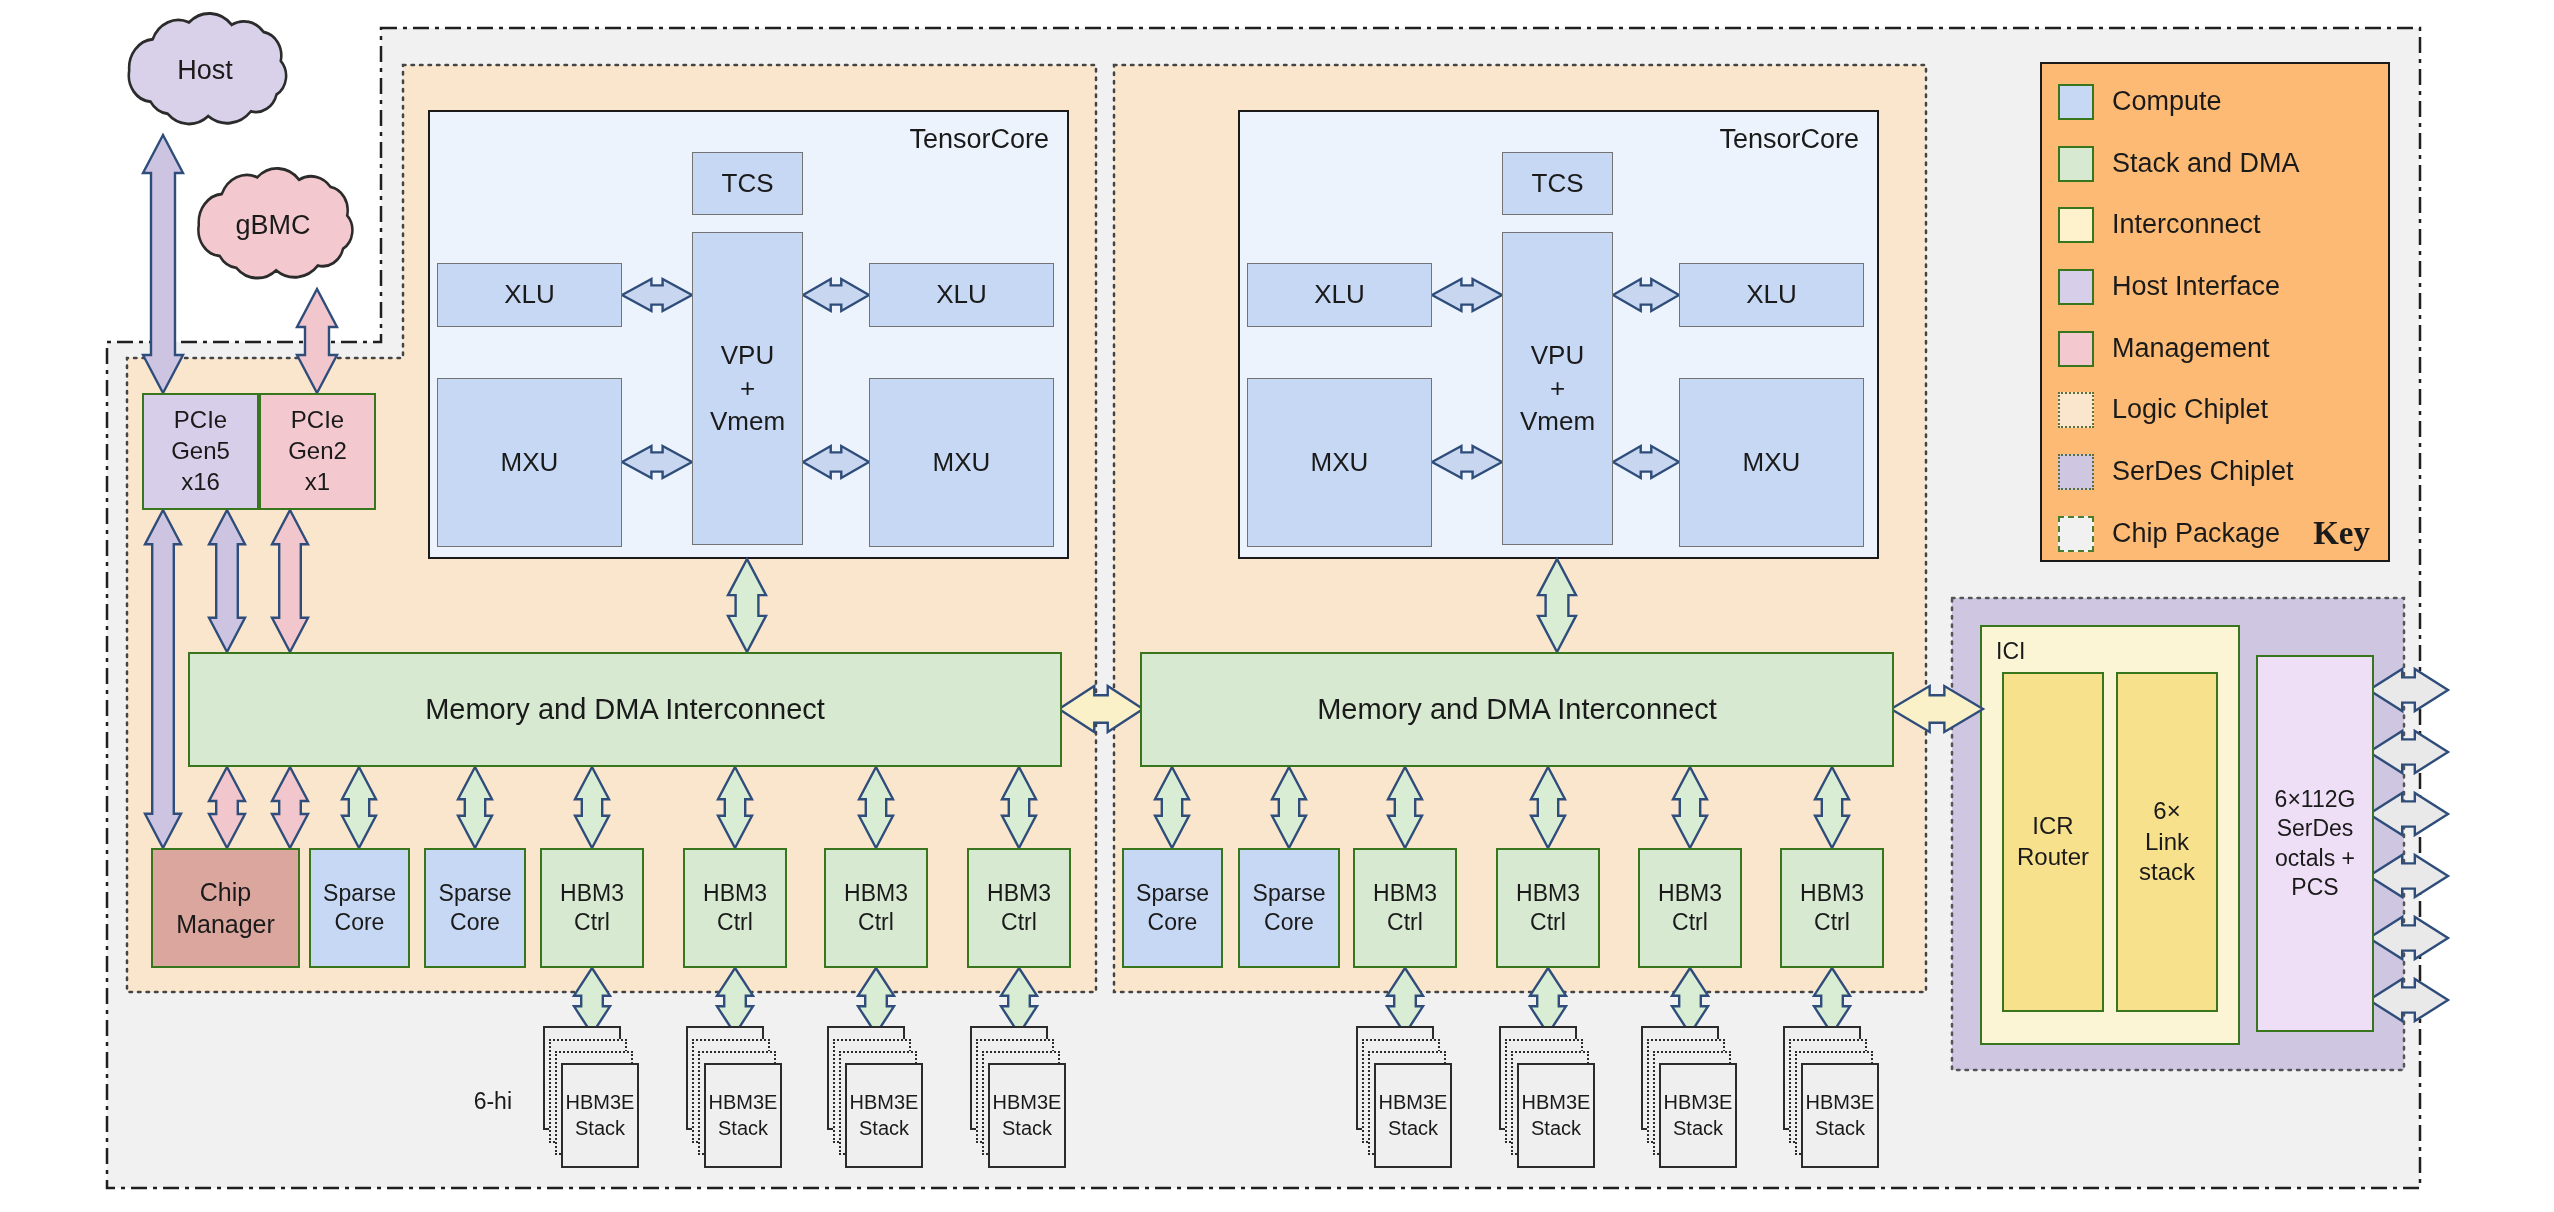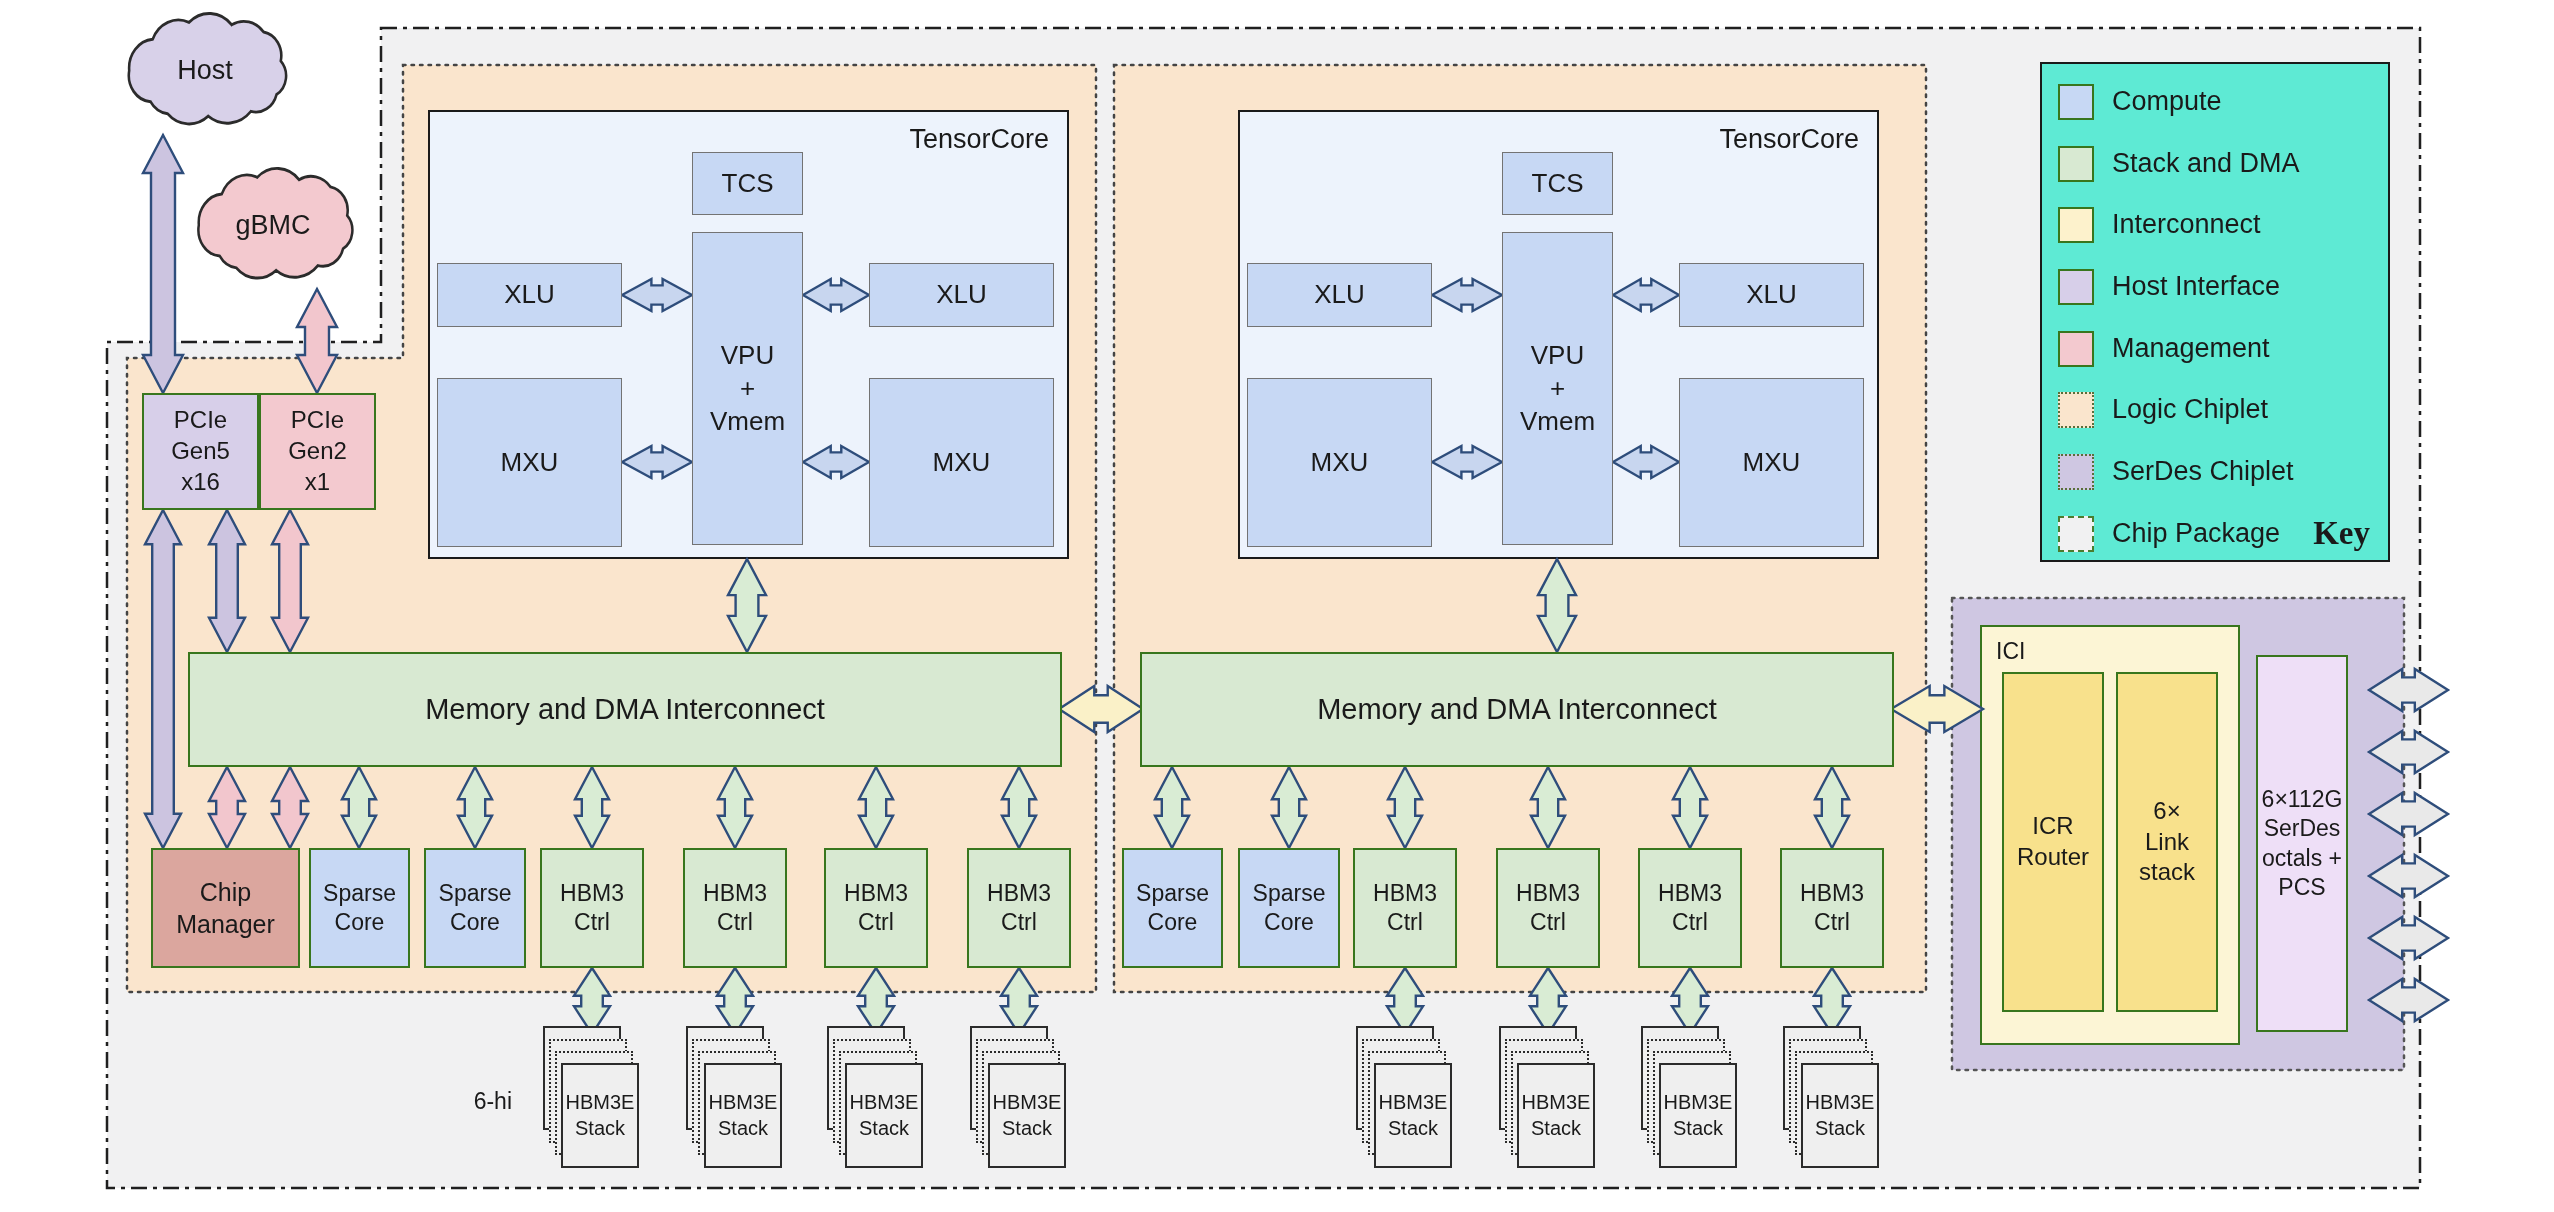--- a/index.html
+++ b/index.html
@@ -27,21 +27,21 @@
   .ici-outer{background:var(--ici_outer);border:2.5px solid #38761d;}
   .ici-label{position:absolute;left:14px;top:10px;font-size:23px;}
   .ici-inner{background:var(--ici_inner);}
   .serdes-box{background:var(--serdes_box);}
   .stack-layer{position:absolute;box-sizing:border-box;background:var(--stack);border:2px solid #2b2b2b;z-index:10;}
   .stack-layer.dot{border-style:dotted;}
   .cloud{position:absolute;z-index:4;display:flex;align-items:center;justify-content:center;}
   .cloud svg{position:absolute;left:0;top:0;width:100%;height:100%;}
   .cloud-label{position:relative;font-size:27px;z-index:2;}
   #key-box{
-    position:absolute;left:2040px;top:62px;width:350px;height:500px;background:#5eead4;
+    position:absolute;left:2040px;top:62px;width:350px;height:500px;background:#fdba74;
     border:2.5px solid #1a1a1a;z-index:10;box-sizing:border-box;
   }
   .key-row{position:absolute;left:0;width:100%;height:40px;}
   .key-swatch{position:absolute;left:16px;top:0;width:36px;height:36px;box-sizing:border-box;}
   .key-label{position:absolute;left:70px;top:2px;font-size:27px;white-space:nowrap;}
   #key-title{position:absolute;right:18px;bottom:8px;font-size:33px;font-weight:bold;font-family:Liberation Serif, serif;}
   .f23{font-size:23px;} .f24{font-size:24px;} .f25{font-size:25px;} .f26{font-size:26px;}
   .f20{font-size:20px;} .f29{font-size:29px;}
   .hbm-hi{position:absolute;left:430px;top:1086px;width:82px;height:30px;font-size:23px;
     display:flex;align-items:center;justify-content:flex-end;z-index:10;}
@@ -228,21 +228,21 @@
       <div class="stack-layer b f20" style="left: 1801px; top: 1063px; width: 78px; height: 105px; display: flex;">HBM3E
 Stack</div>
     </div>
   <div class="hbm-hi">6-hi</div>
 
   <div class="b ici-inner gb f24" style="left:2002px;top:672px;width:102px;height:340px;">ICR
 Router</div>
   <div class="b ici-inner gb f24" style="left:2116px;top:672px;width:102px;height:340px;">6×
 Link
 stack</div>
-  <div class="b serdes-box gb f23" style="left:2256px;top:655px;width:92px;height:377px;">6×112G
+  <div class="b serdes-box gb f23" style="left:2256px;top:655px;width:118px;height:377px;">6×112G
 SerDes
 octals +
 PCS</div>
 
   <div id="key-box">
     <div id="key-rows">
         <div class="key-row" style="top: 20px;">
           <span class="key-swatch" style="background: rgb(199, 216, 244); border: 2px solid rgb(56, 118, 29);"></span>
           <span class="key-label">Compute</span>
         </div>

